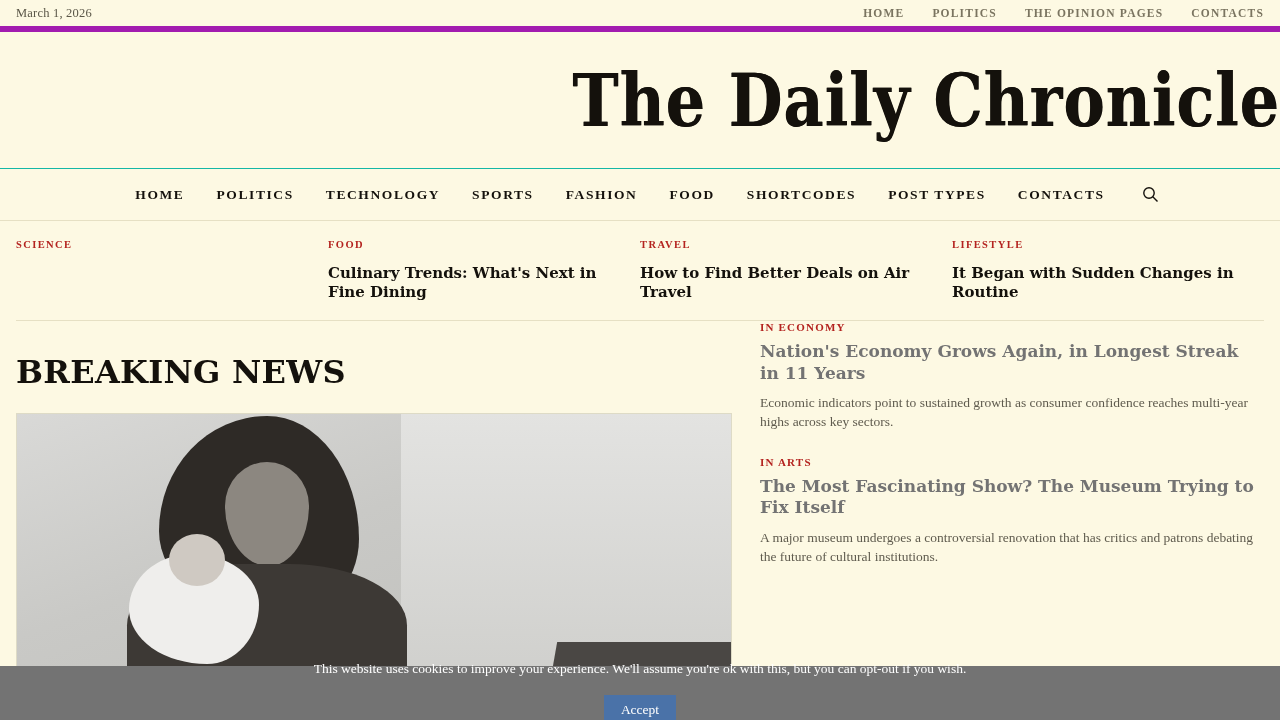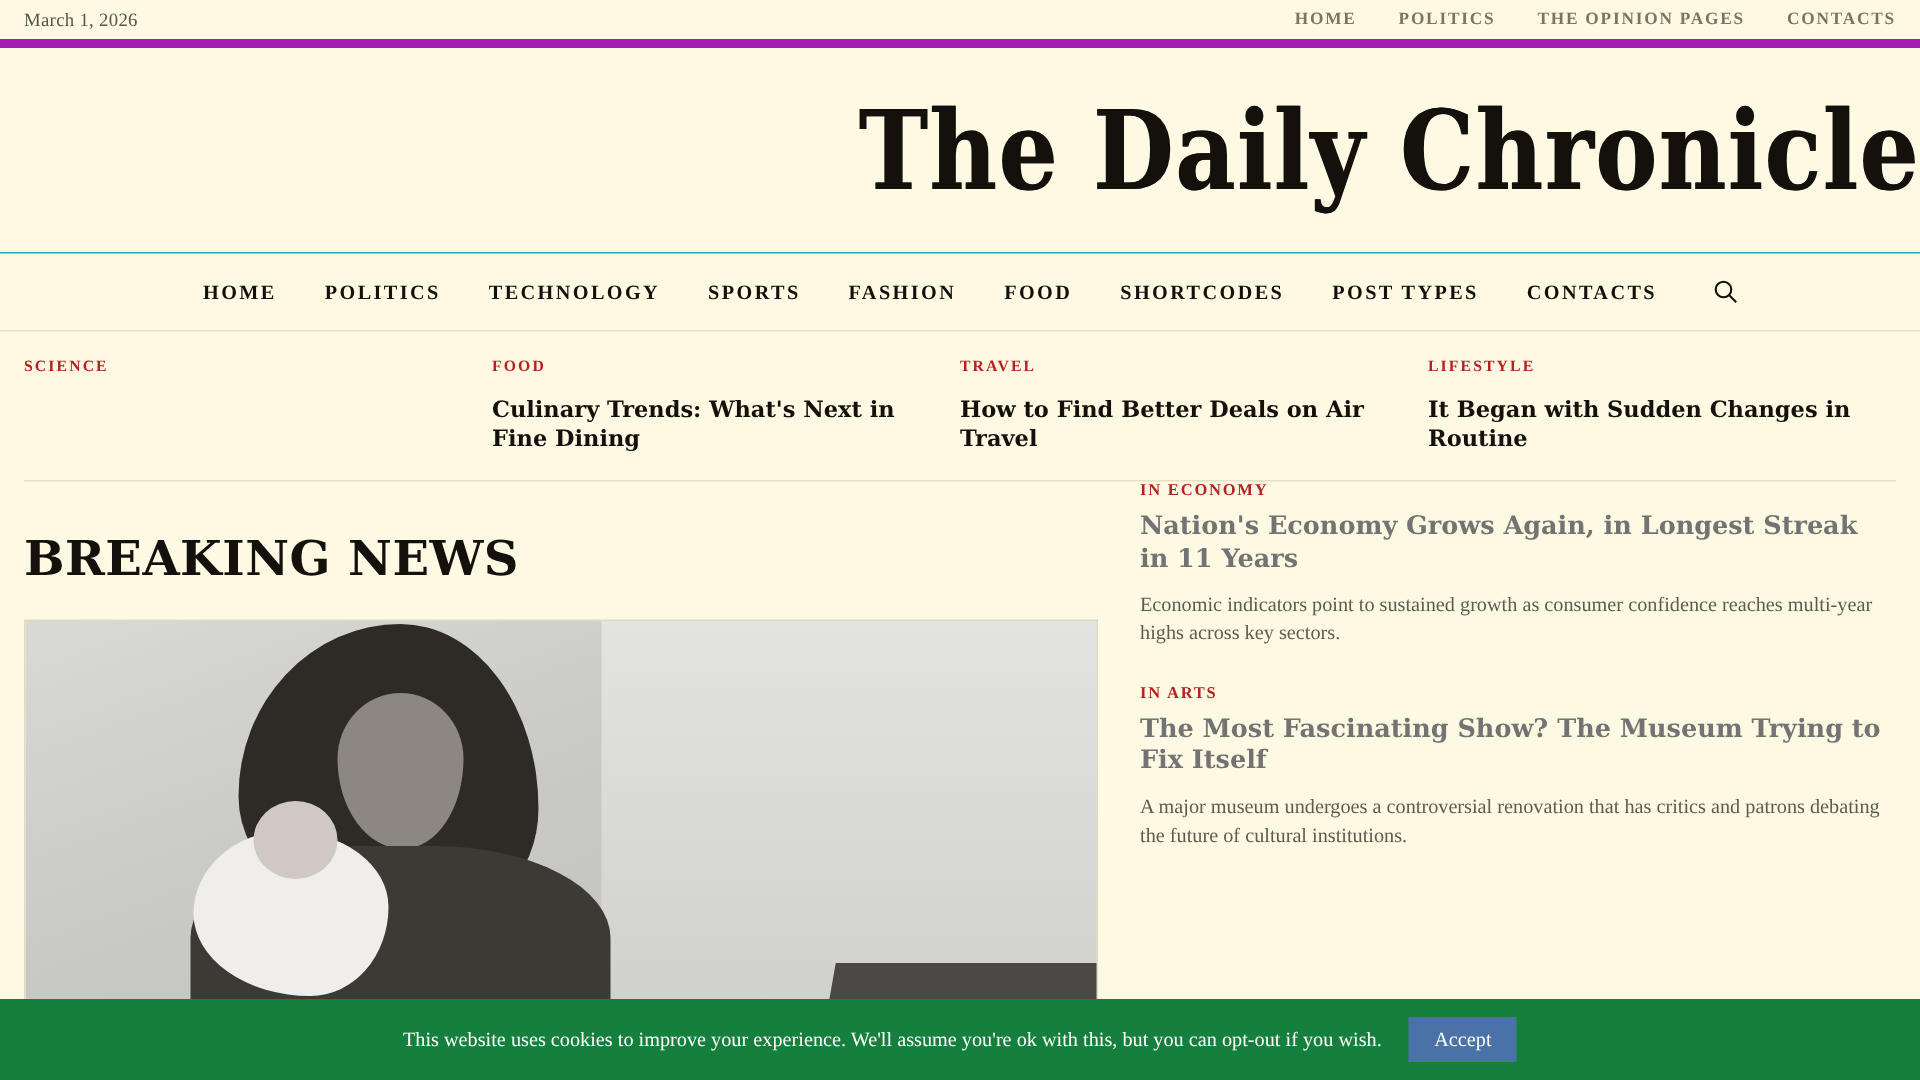--- a/index.html
+++ b/index.html
@@ -221,25 +221,26 @@
     font-size: 13.5px;
     line-height: 1.45;
     color: #5f5b4e;
   }
 
   
   .cookiebar {
     position: absolute;
     left: 0; bottom: 0;
     width: 1280px; height: 54px;
-    background: #15803d;
+    background: #737373;
     display: flex;
     align-items: center;
     justify-content: center;
     gap: 18px;
+    flex-direction: column;
   }
   .cookiebar-text {
     font-family: "Liberation Serif", serif;
     font-size: 13.5px;
     color: #ffffff;
   }
   .cookie-accept {
     background: #4a72a8;
     color: #ffffff;
     border: none;

